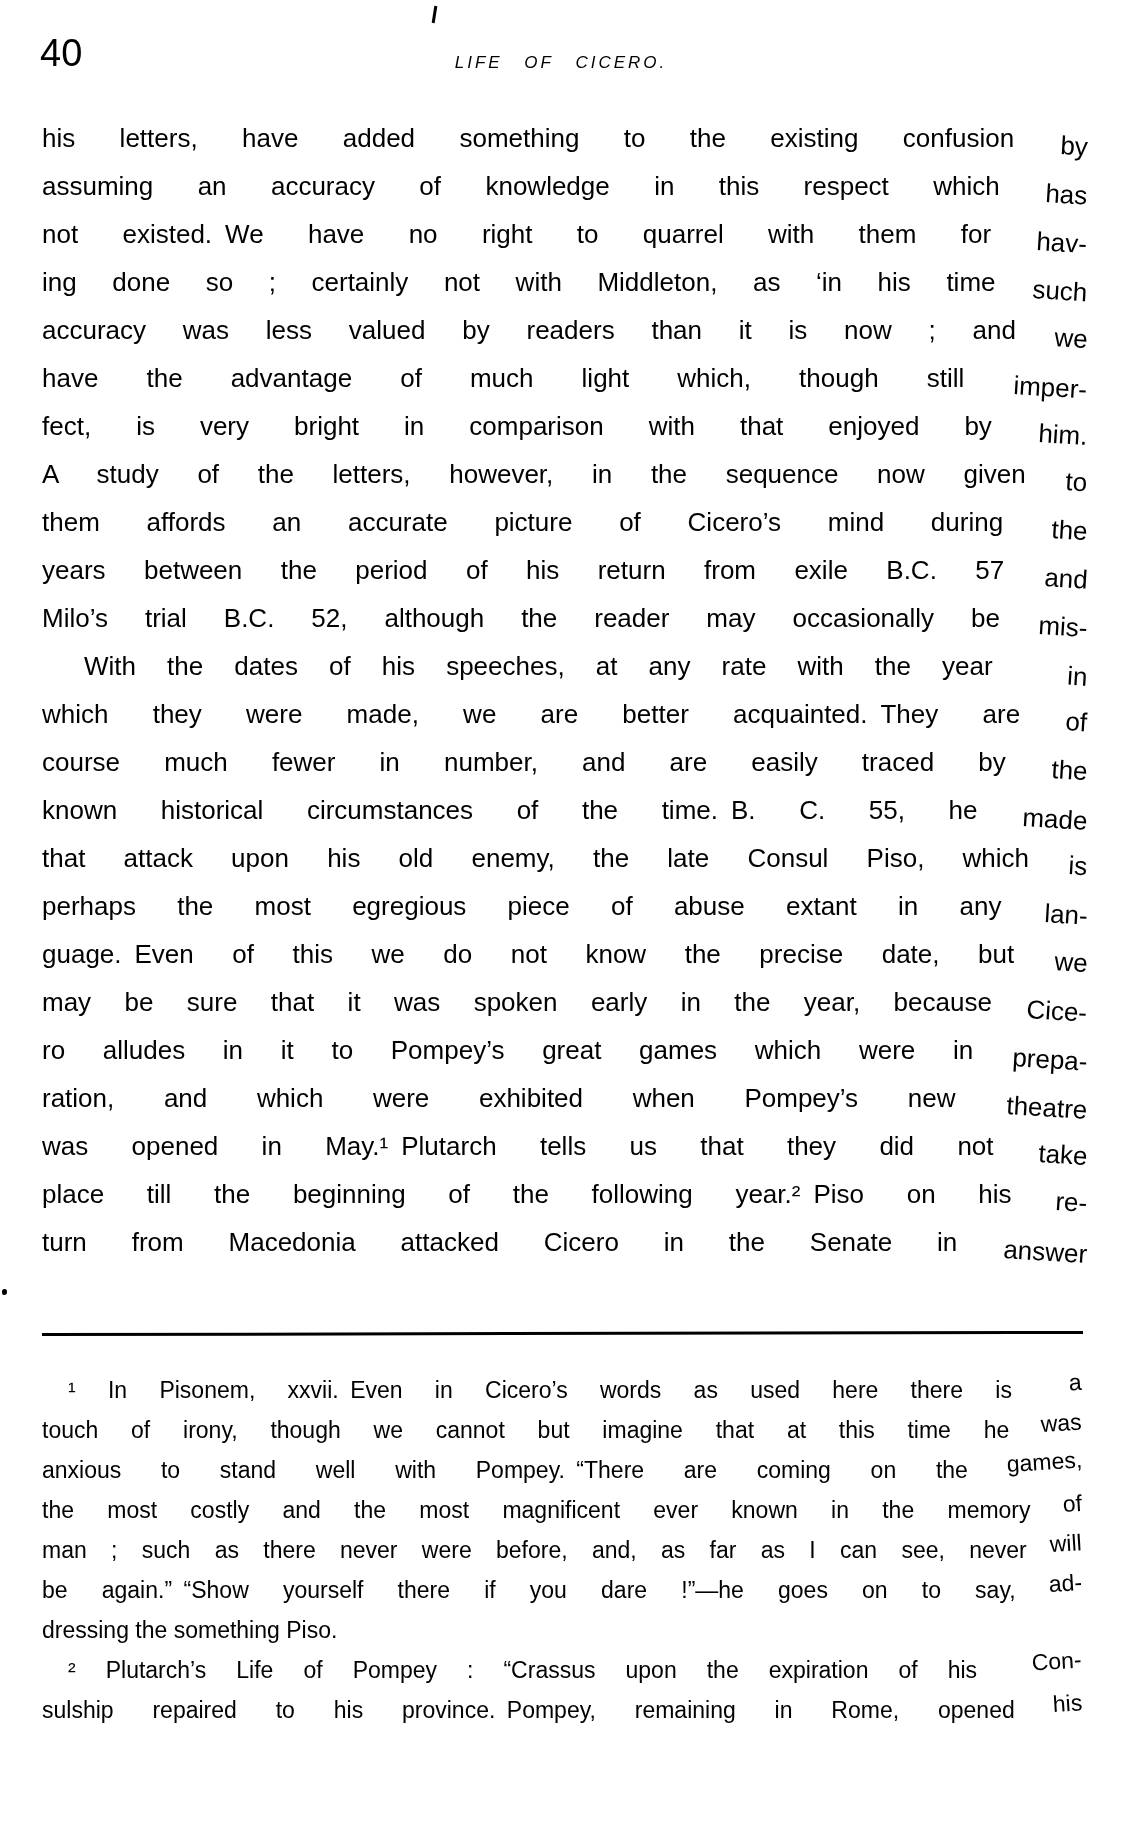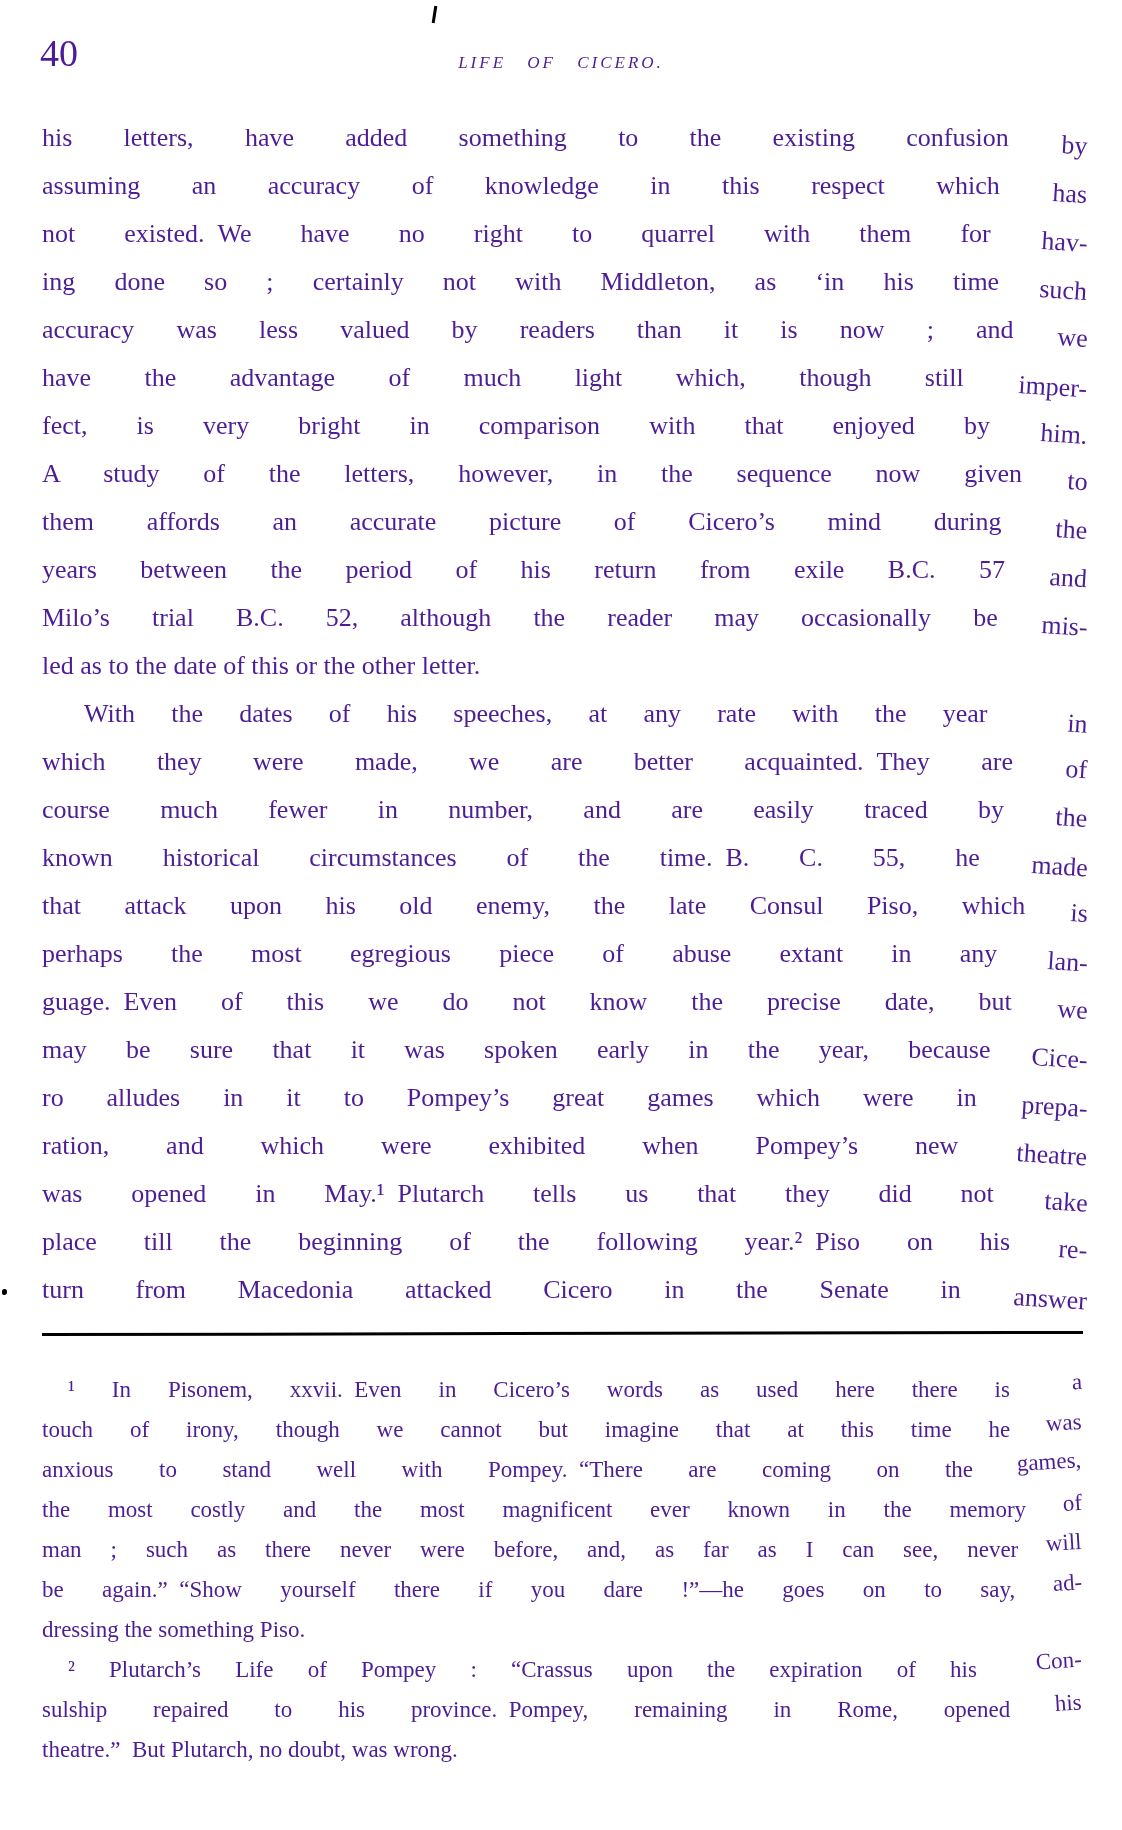--- a/index.html
+++ b/index.html
@@ -5,22 +5,22 @@
   html, body {
     margin: 0;
     padding: 0;
     background: #ffffff;
   }
   .page {
     position: relative;
     width: 1122px;
     height: 1830px;
     background: #ffffff;
-    color: #4c1d95;
-    font-family: Liberation Serif, serif;
+    color: #000000;
+    font-family: Liberation Sans, sans-serif;
     overflow: hidden;
   }
   .page-number {
     position: absolute;
     left: 40px;
     top: 34px;
     font-size: 38px;
     line-height: 1;
   }
   .running-title {
@@ -111,21 +111,20 @@
       <div class="tline">assuming an accuracy of knowledge in this respect which <span class="droop">has</span></div>
       <div class="tline">not existed. We have no right to quarrel with them for <span class="droop">hav-</span></div>
       <div class="tline">ing done so ; certainly not with Middleton, as ‘in his time <span class="droop">such</span></div>
       <div class="tline">accuracy was less valued by readers than it is now ; and <span class="droop">we</span></div>
       <div class="tline">have the advantage of much light which, though still <span class="droop">imper-</span></div>
       <div class="tline">fect, is very bright in comparison with that enjoyed by <span class="droop">him.</span></div>
       <div class="tline">A study of the letters, however, in the sequence now given <span class="droop">to</span></div>
       <div class="tline">them affords an accurate picture of Cicero’s mind during <span class="droop">the</span></div>
       <div class="tline">years between the period of his return from exile B.C. 57 <span class="droop">and</span></div>
       <div class="tline">Milo’s trial B.C. 52, although the reader may occasionally be <span class="droop">mis-</span></div>
-      <div class="tline endline">led as to the date of this or the other letter.</div>
       <div class="tline indent">With the dates of his speeches, at any rate with the year <span class="droop">in</span></div>
       <div class="tline">which they were made, we are better acquainted. They are <span class="droop">of</span></div>
       <div class="tline">course much fewer in number, and are easily traced by <span class="droop">the</span></div>
       <div class="tline">known historical circumstances of the time. B. C. 55, he <span class="droop">made</span></div>
       <div class="tline">that attack upon his old enemy, the late Consul Piso, which <span class="droop">is</span></div>
       <div class="tline">perhaps the most egregious piece of abuse extant in any <span class="droop">lan-</span></div>
       <div class="tline">guage. Even of this we do not know the precise date, but <span class="droop">we</span></div>
       <div class="tline">may be sure that it was spoken early in the year, because <span class="droop">Cice-</span></div>
       <div class="tline">ro alludes in it to Pompey’s great games which were in <span class="droop">prepa-</span></div>
       <div class="tline">ration, and which were exhibited when Pompey’s new <span class="droop">theatre</span></div>
@@ -140,15 +139,14 @@
   <div class="footnotes-block">
       <div class="tline indent">¹ In Pisonem, xxvii. Even in Cicero’s words as used here there is <span class="droop">a</span></div>
       <div class="tline">touch of irony, though we cannot but imagine that at this time he <span class="droop">was</span></div>
       <div class="tline">anxious to stand well with Pompey. “There are coming on the <span class="droop">games,</span></div>
       <div class="tline">the most costly and the most magnificent ever known in the memory <span class="droop">of</span></div>
       <div class="tline">man ; such as there never were before, and, as far as I can see, never <span class="droop">will</span></div>
       <div class="tline">be again.” “Show yourself there if you dare !”—he goes on to say, <span class="droop">ad-</span></div>
       <div class="tline endline">dressing the something Piso.</div>
       <div class="tline indent">² Plutarch’s Life of Pompey : “Crassus upon the expiration of his <span class="droop">Con-</span></div>
       <div class="tline">sulship repaired to his province. Pompey, remaining in Rome, opened <span class="droop">his</span></div>
-      <div class="tline endline">theatre.” But Plutarch, no doubt, was wrong.</div>
     </div>
 </div>
 
 </body></html>

